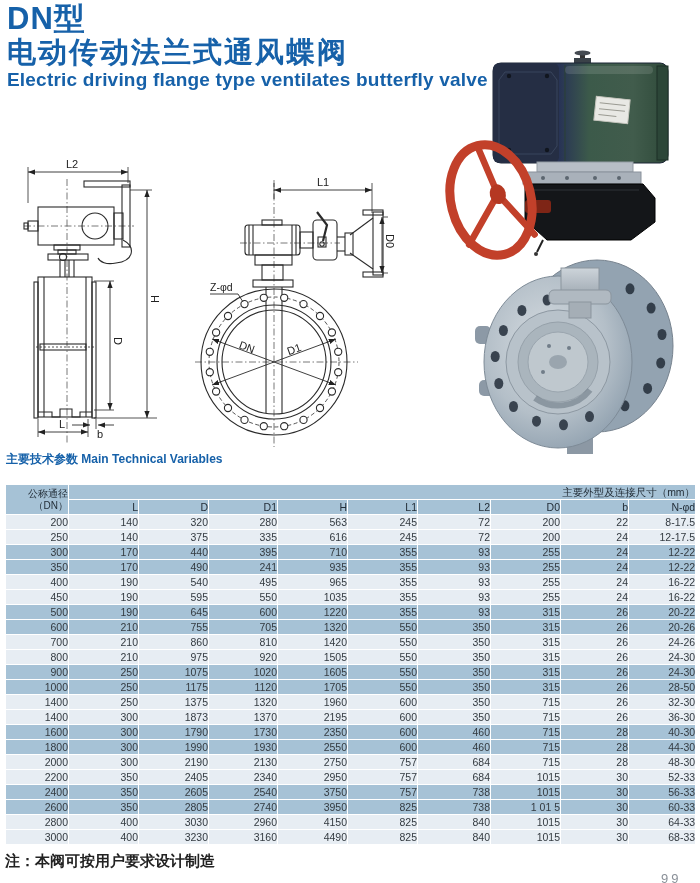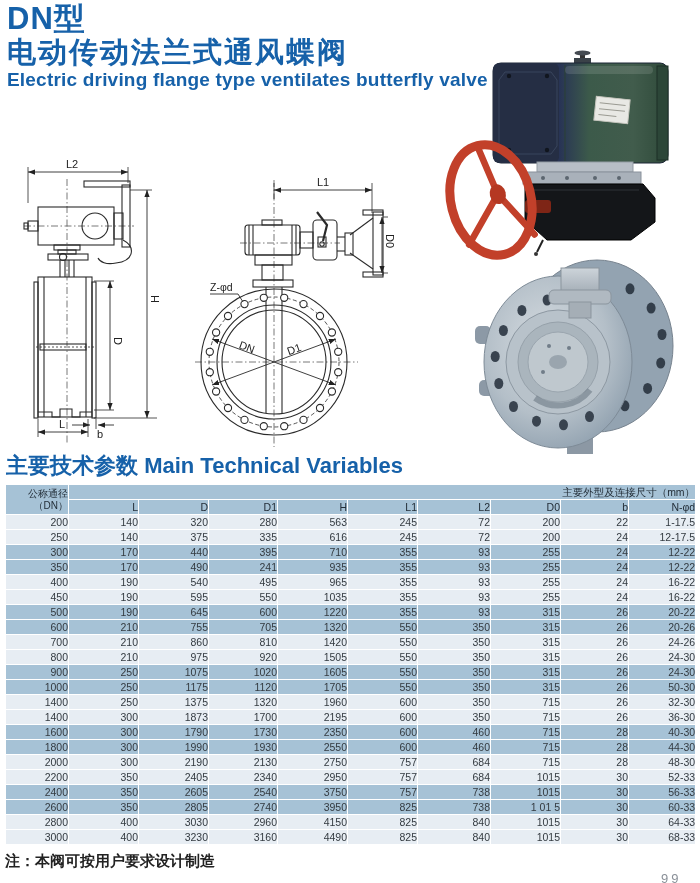--- a/index.html
+++ b/index.html
@@ -8,21 +8,21 @@
   
   .title-block{position:absolute;left:7px;top:1px;}
   .title-model{font-size:31px;font-weight:bold;color:#1661a9;line-height:35px;letter-spacing:1px;}
   .title-cn{font-size:29px;font-weight:bold;color:#1661a9;line-height:33px;letter-spacing:2px;}
   .title-en{font-size:19px;font-weight:bold;color:#1661a9;line-height:21px;letter-spacing:0.2px;}
   
   .fig{position:absolute;}
   .fig svg{display:block;}
   .drawtext{font-family:"Liberation Sans",sans-serif;font-size:11px;fill:#222;}
   
-  .section-title{position:absolute;left:6px;top:451px;font-size:22px;font-weight:bold;color:#1661a9;}
+  .section-title{position:absolute;left:6px;top:451px;font-size:12px;font-weight:bold;color:#1661a9;}
   
   table.spec{position:absolute;left:5px;top:484px;width:690px;border-collapse:collapse;
              table-layout:fixed;text-align:right;color:#333a40;}
   table.spec th,table.spec td{border:1px solid #ffffff;height:14px;line-height:14px;
              padding:0;margin:0;font-size:10.5px;font-weight:normal;white-space:nowrap;overflow:hidden;}
   table.spec th{background:#a6c2d6;color:#232e38;}
   .col1-line{font-size:10px;line-height:12px;}
   .row-light td{background:#e7edf3;}
   .row-blue td{background:#a6c2d6;}
   
@@ -351,21 +351,21 @@
         <tr class="row-light">
           <td>200</td>
           <td>140</td>
           <td>320</td>
           <td>280</td>
           <td>563</td>
           <td>245</td>
           <td>72</td>
           <td>200</td>
           <td>22</td>
-          <td>1-17.5</td>
+          <td>8-17.5</td>
         </tr>
         <tr class="row-light">
           <td>250</td>
           <td>140</td>
           <td>375</td>
           <td>335</td>
           <td>616</td>
           <td>245</td>
           <td>72</td>
           <td>200</td>
@@ -483,39 +483,39 @@
         <tr class="row-blue">
           <td>1000</td>
           <td>250</td>
           <td>1175</td>
           <td>1120</td>
           <td>1705</td>
           <td>550</td>
           <td>350</td>
           <td>315</td>
           <td>26</td>
-          <td>50-30</td>
+          <td>28-50</td>
         </tr>
         <tr class="row-light">
           <td>1400</td>
           <td>250</td>
           <td>1375</td>
           <td>1320</td>
           <td>1960</td>
           <td>600</td>
           <td>350</td>
           <td>715</td>
           <td>26</td>
           <td>32-30</td>
         </tr>
         <tr class="row-light">
           <td>1400</td>
           <td>300</td>
           <td>1873</td>
-          <td>1700</td>
+          <td>1370</td>
           <td>2195</td>
           <td>600</td>
           <td>350</td>
           <td>715</td>
           <td>26</td>
           <td>36-30</td>
         </tr>
         <tr class="row-blue">
           <td>1600</td>
           <td>300</td>

